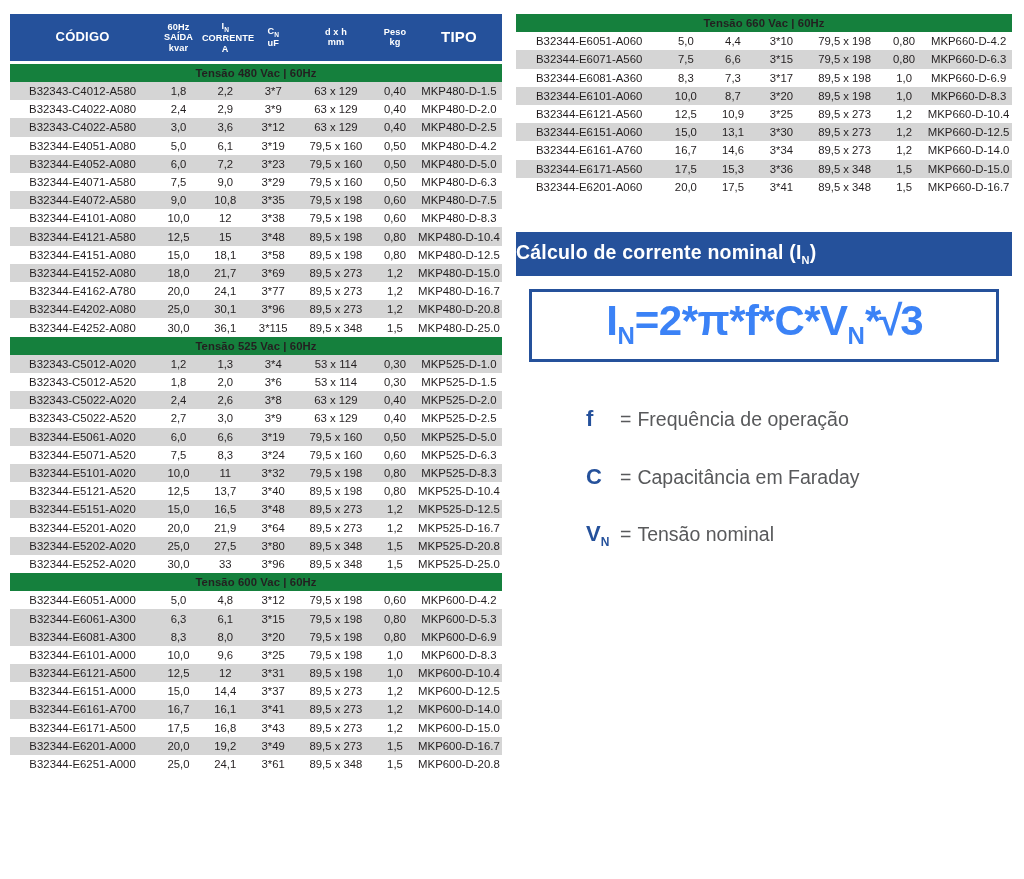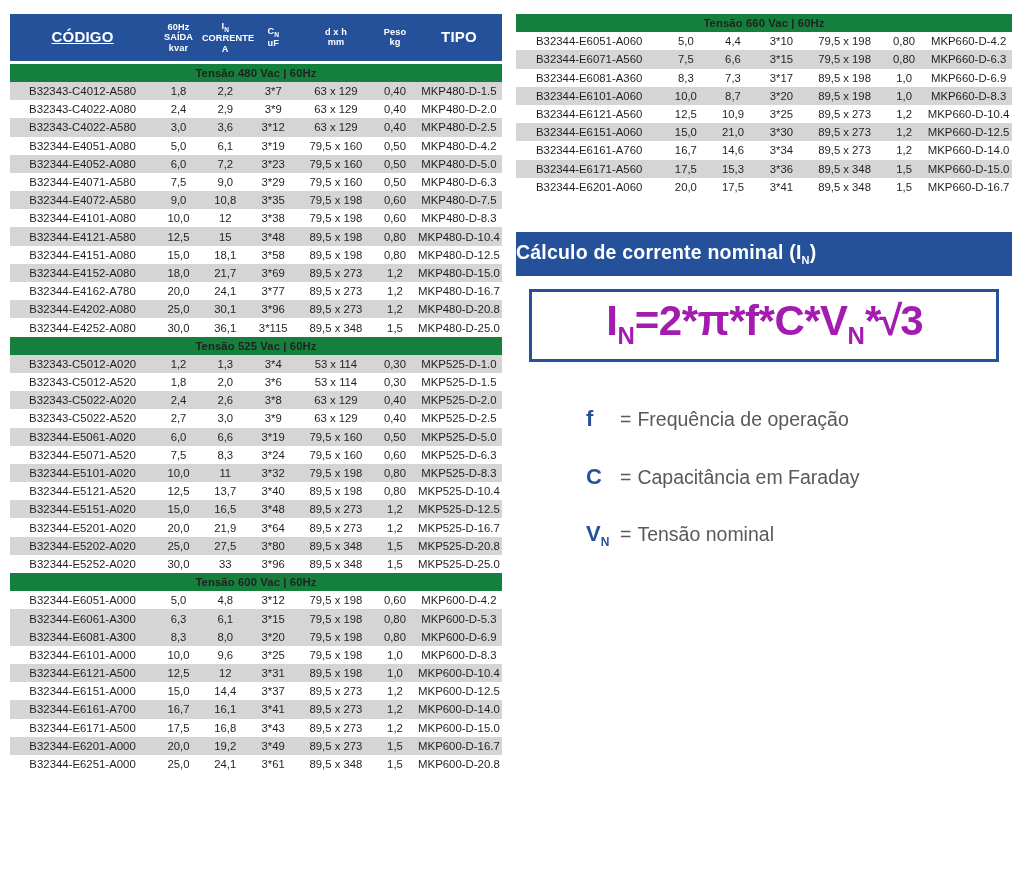--- a/index.html
+++ b/index.html
@@ -43,21 +43,21 @@
 
   thead.col-head th {
     background: #25519b;
     color: #ffffff;
     font-weight: bold;
     vertical-align: middle;
     line-height: 1.12;
     padding: 7px 0 7px 0;
     border-bottom: 3px solid #ffffff;
   }
-  th.h-codigo { font-size: 15px; letter-spacing: .2px; text-decoration: underline; }
+  th.h-codigo { font-size: 13px; letter-spacing: .2px; }
   th.h-tipo   { font-size: 15px; letter-spacing: .2px; }
   th.h-small  { font-size: 9.2px; letter-spacing: .1px; }
   th.h-small .sub { font-size: 6.6px; vertical-align: sub; }
 
   tr.section-band td {
     background: #15803d;
     color: #ffffff;
     font-weight: bold;
     font-size: 14.2px;
     text-align: center;
@@ -101,21 +101,21 @@
   .formula-title .sub { font-size: 11px; vertical-align: sub; }
 
   .formula-box {
     margin: 13px 13px 0 13px;
     border: 3px solid #25519b;
     background: #ffffff;
     text-align: center;
     padding: 6px 0 10px 0;
   }
   .formula-eq {
-    color: #a21caf;
+    color: #3b82f6;
     font-weight: bold;
     font-size: 42px;
     line-height: 1.08;
     letter-spacing: -0.5px;
     white-space: nowrap;
   }
   .formula-eq .sub {
     font-size: 24px;
     vertical-align: sub;
     letter-spacing: 0;
@@ -589,21 +589,21 @@
             <td>12,5</td>
             <td>10,9</td>
             <td>3*25</td>
             <td>89,5 x 273</td>
             <td>1,2</td>
             <td class="tipo">MKP660-D-10.4</td>
           </tr>
           <tr class="alt">
             <td class="code">B32344-E6151-A060</td>
             <td>15,0</td>
-            <td>21,0</td>
+            <td>13,1</td>
             <td>3*30</td>
             <td>89,5 x 273</td>
             <td>1,2</td>
             <td class="tipo">MKP660-D-12.5</td>
           </tr>
           <tr class="plain">
             <td class="code">B32344-E6161-A760</td>
             <td>16,7</td>
             <td>14,6</td>
             <td>3*34</td>

